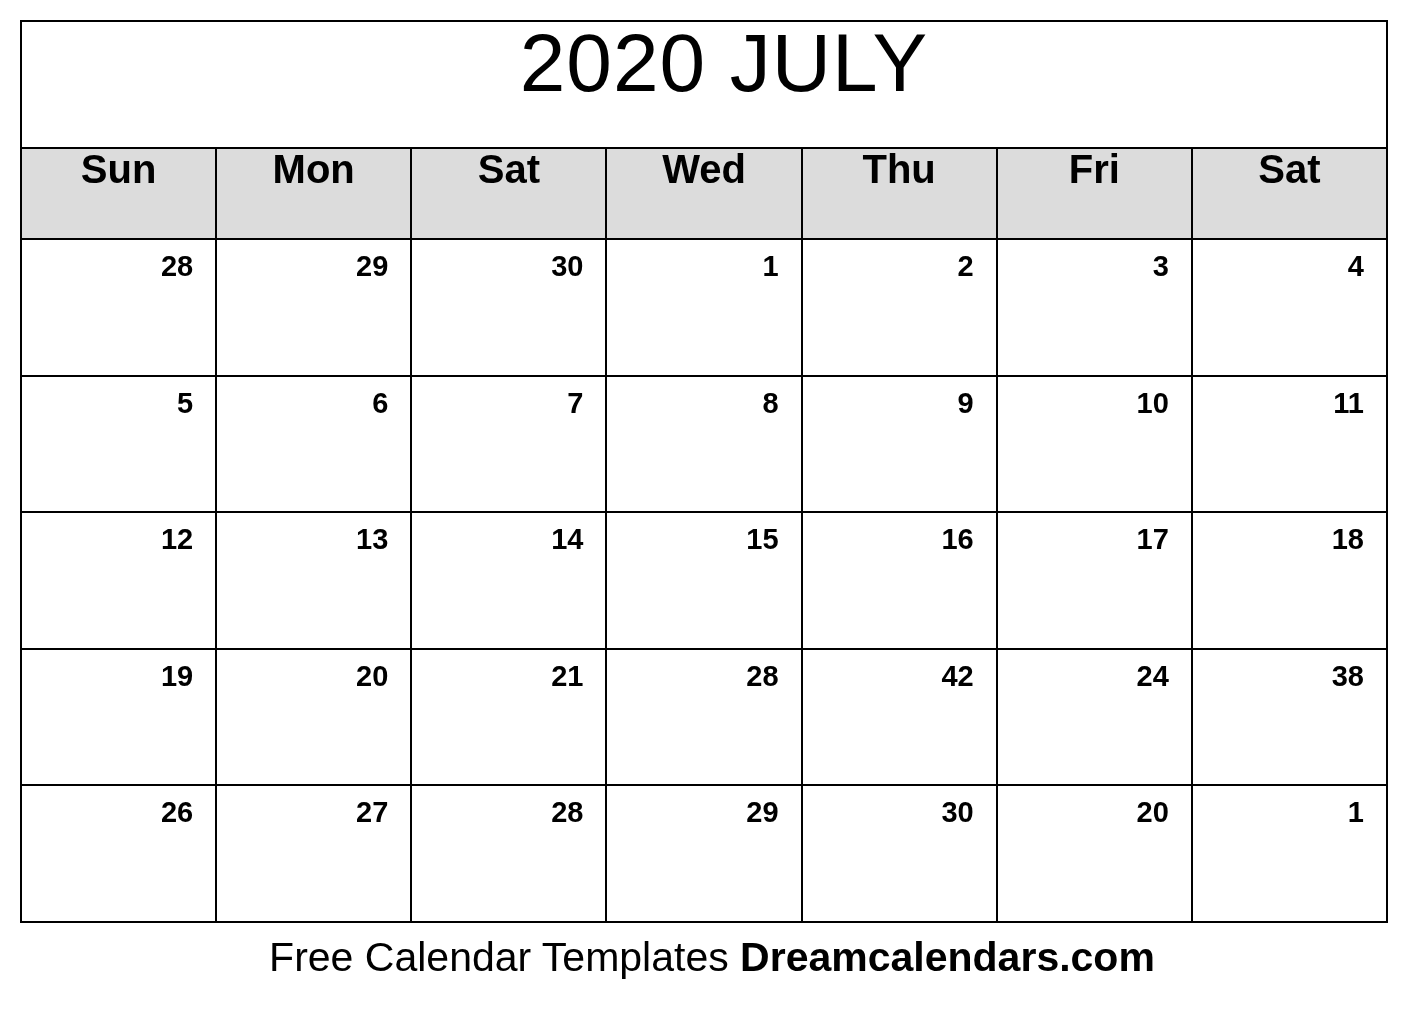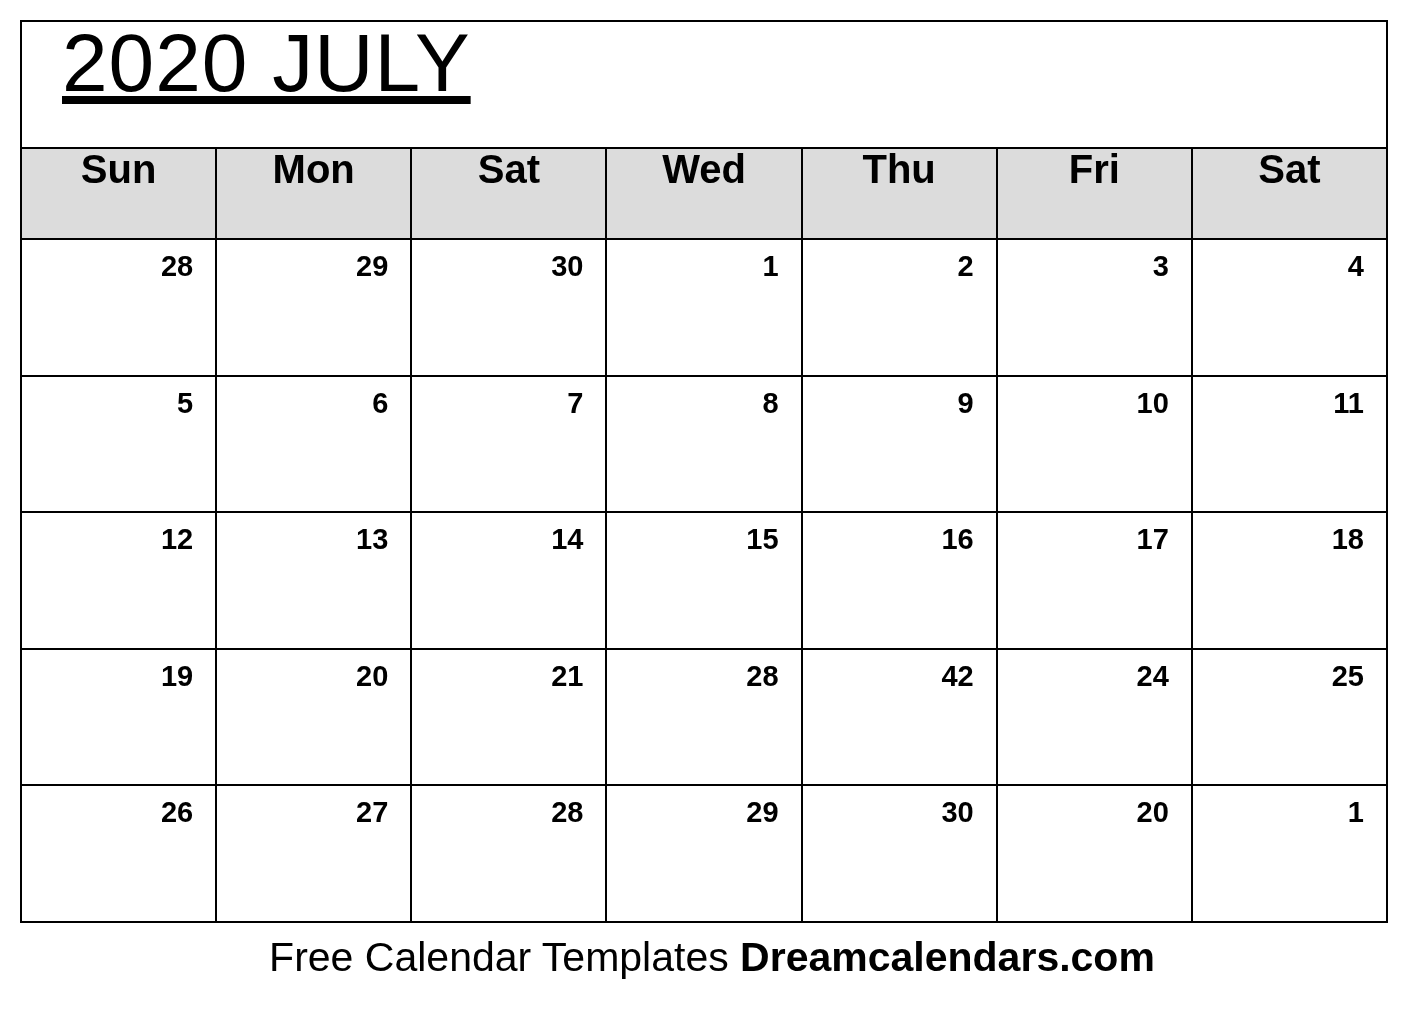--- a/index.html
+++ b/index.html
@@ -39,24 +39,23 @@
   #calendar-table td, #calendar-table th {
     border: 2px solid #000000;
     padding: 0;
     margin: 0;
     vertical-align: top;
   }
 
   
   .title-cell {
     height: 121px;
-    text-align: left;
+    text-align: center;
     vertical-align: middle;
     background: #ffffff;
-    text-decoration: underline;
   }
   .title-text {
     display: block;
     font-family: "Liberation Sans", sans-serif;
     font-size: 82px;
     font-weight: 400;
     letter-spacing: 1px;
     line-height: 1;
     color: #000000;
     padding-left: 40px;
@@ -240,21 +239,21 @@
         <td>
             <span class="day-num">28</span>
           </td>
         <td>
             <span class="day-num">42</span>
           </td>
         <td>
             <span class="day-num">24</span>
           </td>
         <td>
-            <span class="day-num">25</span>
+            <span class="day-num">38</span>
           </td>
       </tr>
 
       <tr class="week-row">
         <td>
             <span class="day-num">26</span>
           </td>
         <td>
             <span class="day-num">27</span>
           </td>

